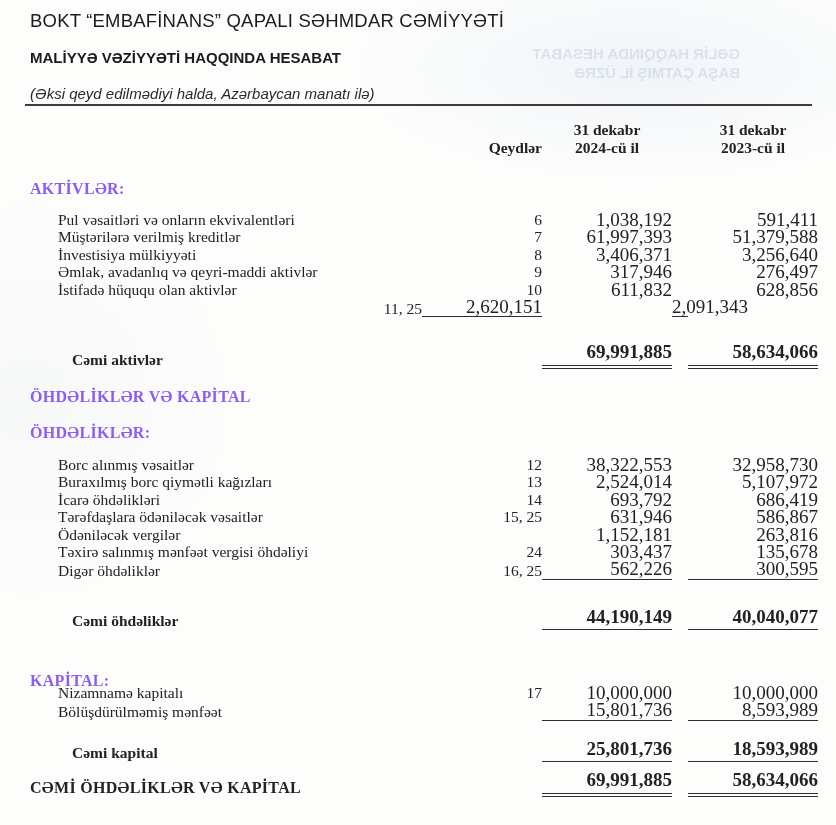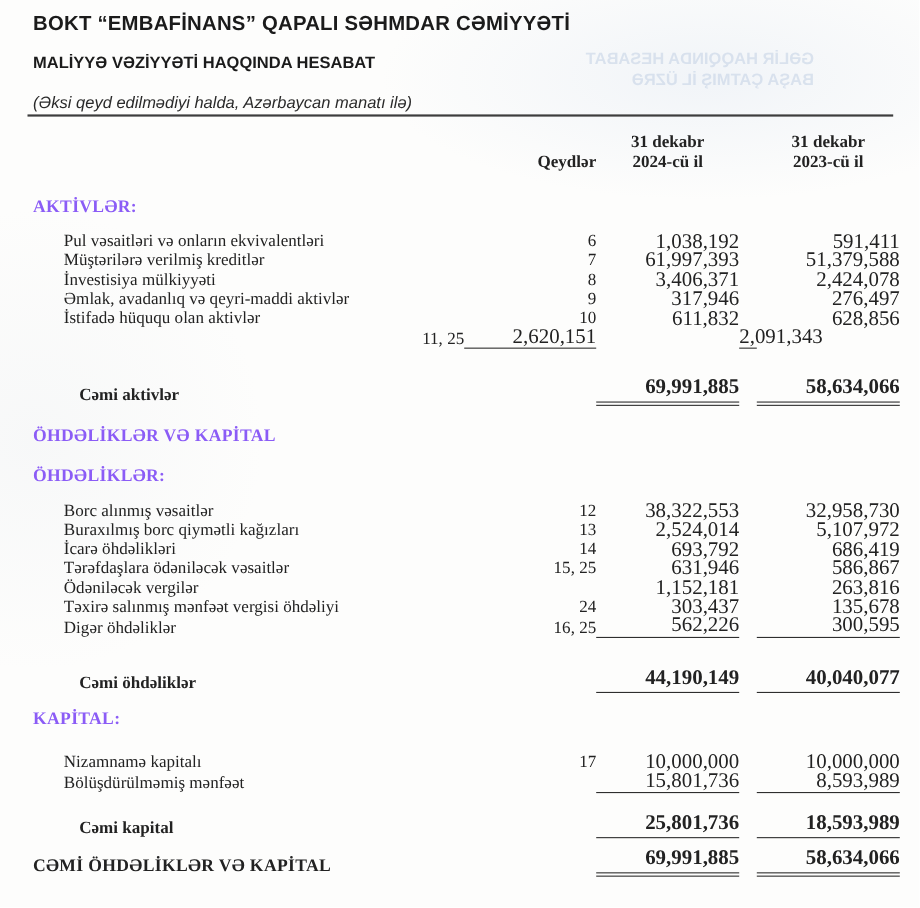--- a/index.html
+++ b/index.html
@@ -19,21 +19,21 @@
     background:
       radial-gradient(ellipse 420px 160px at 640px 70px, rgba(205,218,236,0.25), rgba(205,218,236,0) 70%),
       radial-gradient(ellipse 300px 300px at 30px 400px, rgba(220,225,232,0.18), rgba(220,225,232,0) 70%);
     pointer-events:none;
   }
   .abs { position:absolute; left:30px; right:14px; }
 
   .company {
     top:10px;
     font-family:"Liberation Sans", sans-serif;
-    font-weight:bold; font-size:18.5px; letter-spacing:0.2px;
+    font-weight:normal; font-size:18.5px; letter-spacing:0.2px;
     color:#1b1b1b;
   }
   .subtitle {
     top:49px;
     font-family:"Liberation Sans", sans-serif;
     font-weight:bold; font-size:15px; line-height:18px;
     color:#1b1b1b;
   }
   .currency {
     top:85px;
@@ -127,21 +127,21 @@
       <div class="c-note">7</div>
       <div class="c-num">61,997,393</div>
       <div class="gapcol"></div>
       <div class="c-num">51,379,588</div>
     </div>
     <div class="grid row">
       <div class="c-label indent">İnvestisiya mülkiyyəti</div>
       <div class="c-note">8</div>
       <div class="c-num">3,406,371</div>
       <div class="gapcol"></div>
-      <div class="c-num">2,424,078</div>
+      <div class="c-num">3,256,640</div>
     </div>
     <div class="grid row">
       <div class="c-label indent">Əmlak, avadanlıq və qeyri-maddi aktivlər</div>
       <div class="c-note">9</div>
       <div class="c-num">317,946</div>
       <div class="gapcol"></div>
       <div class="c-num">276,497</div>
     </div>
     <div class="grid row">
       <div class="c-label indent">İstifadə hüququ olan aktivlər</div>
@@ -222,21 +222,21 @@
   </div>
 
   <div class="abs grid total" style="top:606px">
     <div class="c-label">Cəmi öhdəliklər</div>
     <div class="c-note"></div>
     <div class="c-num u1">44,190,149</div>
     <div class="gapcol"></div>
     <div class="c-num u1">40,040,077</div>
   </div>
 
-  <div class="abs sec-head" style="top:645px">KAPİTAL:</div>
+  <div class="abs sec-head" style="top:672px">KAPİTAL:</div>
 
   <div class="abs" style="top:684px">
     <div class="grid row">
       <div class="c-label indent">Nizamnamə kapitalı</div>
       <div class="c-note">17</div>
       <div class="c-num">10,000,000</div>
       <div class="gapcol"></div>
       <div class="c-num">10,000,000</div>
     </div>
     <div class="grid row">

